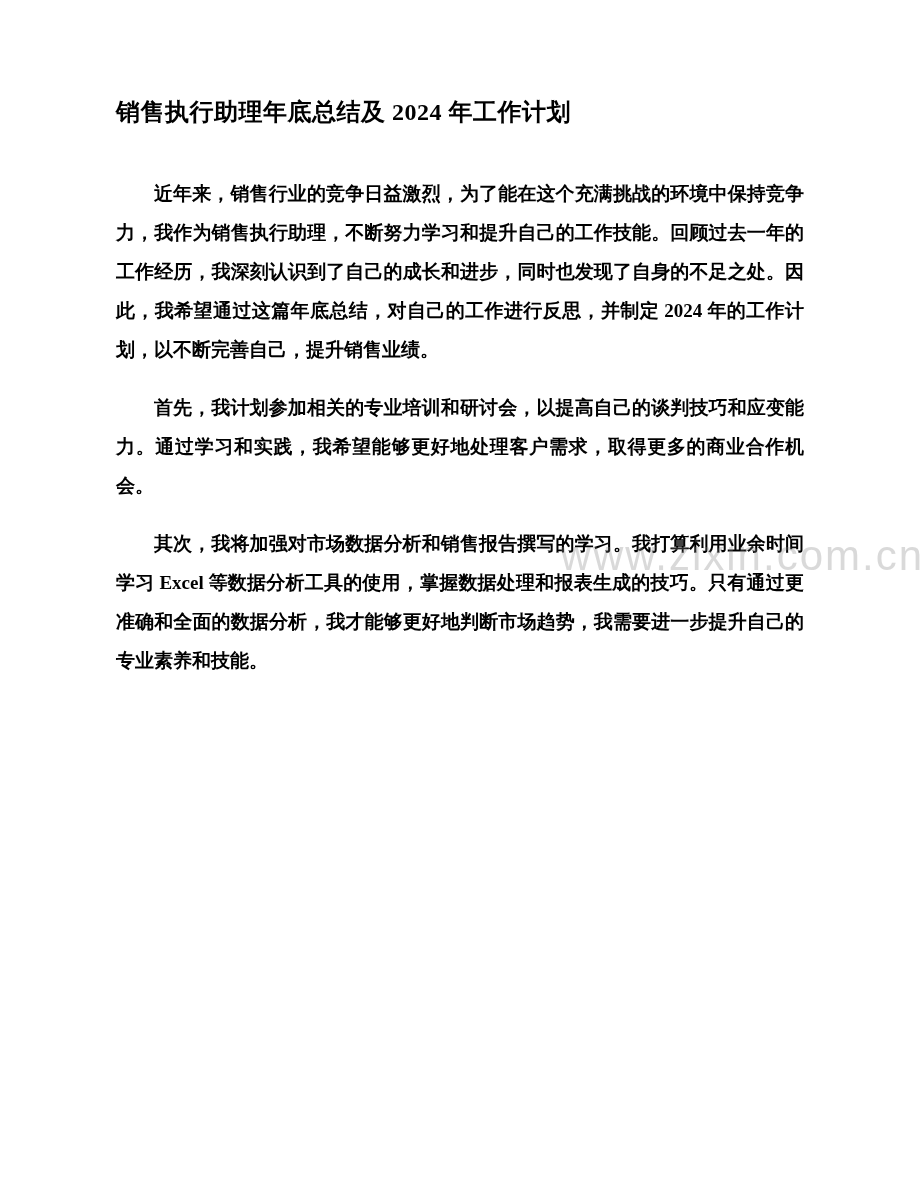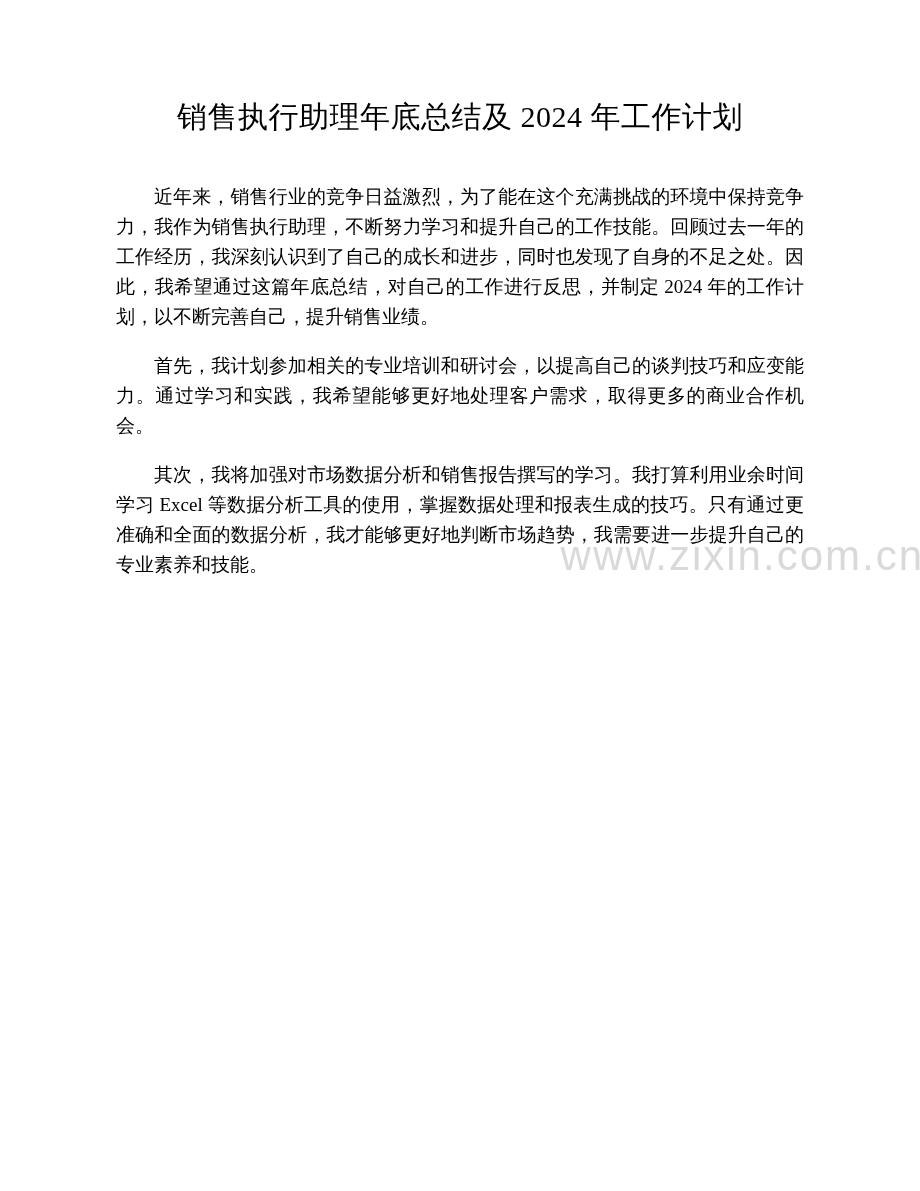--- a/index.html
+++ b/index.html
@@ -13,34 +13,35 @@
       height: 1191px;
       margin: 0 auto;
       background: #ffffff;
       box-sizing: border-box;
       padding: 96px 116px 40px 116px;
       font-family: "Liberation Serif", "DejaVu Serif", serif;
       color: #000000;
       overflow: hidden;
     }
     .doc-title {
-      font-size: 30px;
-      font-weight: normal;
-      text-align: center;
+      font-size: 24px;
+      font-weight: bold;
+      text-align: left;
       margin: 0 0 44px 0;
       line-height: 1.4;
       letter-spacing: 0.5px;
     }
     .para {
       font-size: 19px;
-      line-height: 30px;
+      line-height: 39px;
       text-align: justify;
       text-indent: 2em;
       margin: 4px 0 19px 0;
       word-break: break-all;
+      font-weight: bold;
     }
     .watermark {
       position: absolute;
       top: 532px;
       left: 4px;
       width: 100%;
       text-align: right;
       font-size: 42px;
       font-family: "Liberation Sans", "DejaVu Sans", sans-serif;
       color: rgba(130, 130, 130, 0.30);

